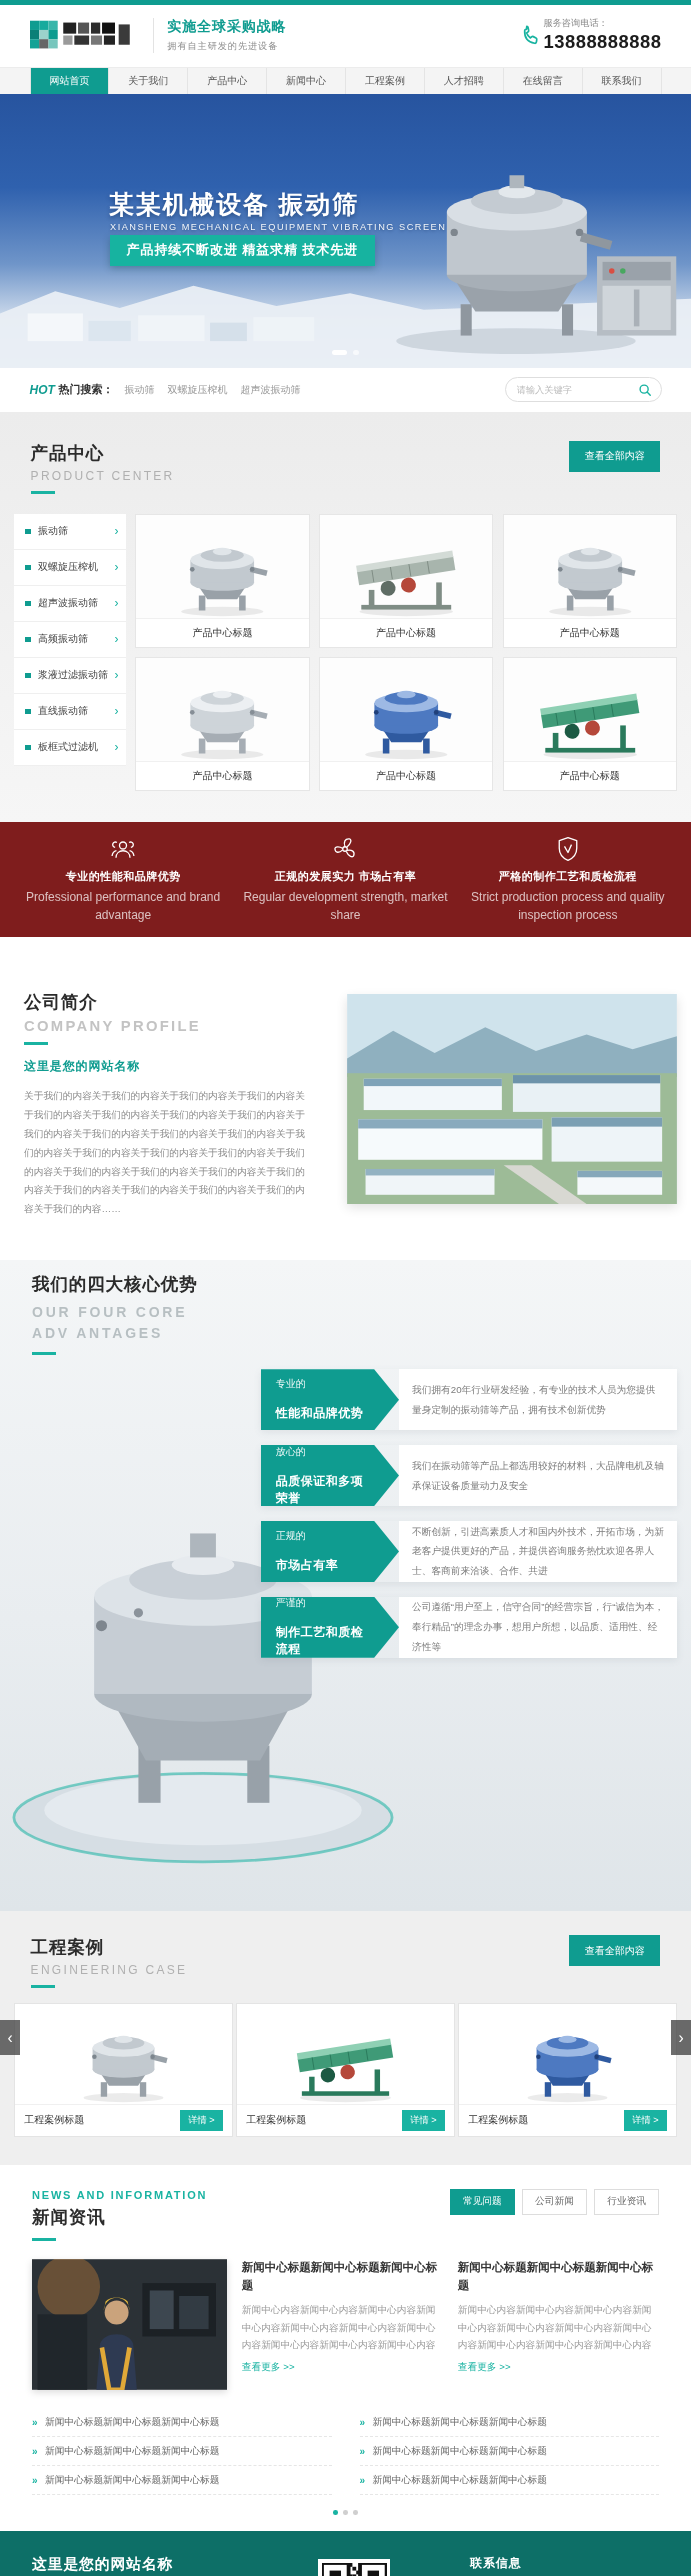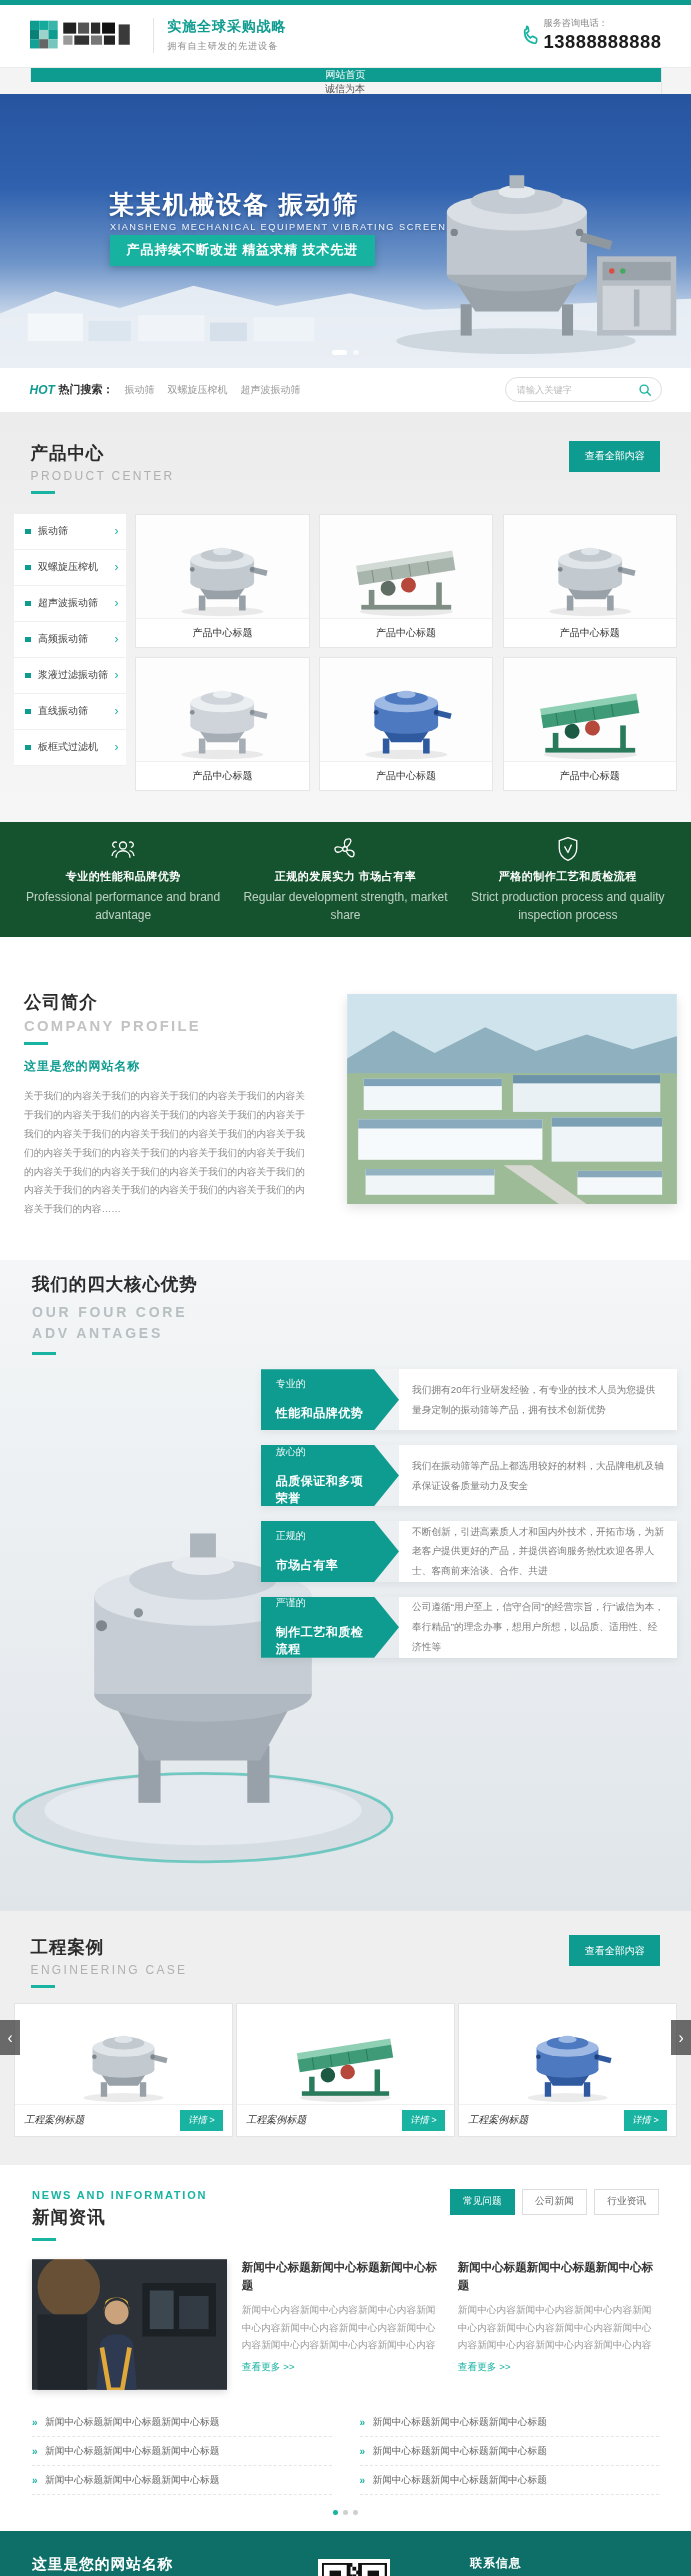--- a/index.html
+++ b/index.html
@@ -9,21 +9,21 @@
   .header{height:62px;display:flex;align-items:center;padding:0 29.5px;box-sizing:border-box;background:#fff;}
   .logo{width:109px;height:37px;flex:none;cursor:pointer;}
   .tagline{margin-left:14.8px;padding-left:13px;border-left:0.9px solid #e3e3e3;}
   .tag-main{color:#0f9c90;font-weight:bold;font-size:14px;letter-spacing:0.9px;}
   .tag-sub{color:#8d8d8d;font-size:9.2px;margin-top:3.7px;letter-spacing:0.9px;}
   .hphone{margin-left:auto;display:flex;align-items:center;gap:0;}
   .hphone .ptxt{line-height:1.25;}
   .plabel{font-size:9.2px;color:#888;}
   .pnum{font-size:18.4px;font-weight:bold;color:#1c1c1c;letter-spacing:0.5px;}
   
-  .nav{height:26px;background:#f4f4f4;display:flex;padding:0 29.5px;border-top:0.9px solid #ececec;flex-direction:column;}
+  .nav{height:26px;background:#f4f4f4;display:flex;padding:0 29.5px;border-top:0.9px solid #ececec;}
   .nav-item{flex:1;display:flex;align-items:center;justify-content:center;font-size:10px;color:#555;
     border-right:0.9px solid #e4e4e4;cursor:pointer;text-decoration:none;}
   .nav-item:first-child{border-left:0.9px solid #e4e4e4;}
   .nav-item.active{background:#0f9c90;color:#fff;}
   
   .banner{position:relative;height:274px;overflow:hidden;
     background:linear-gradient(180deg,#27549f 0%,#2f61ae 34%,#6f95c9 62%,#cfdcec 82%,#eef2f6 100%);}
   .banner svg.bart{position:absolute;left:0;top:0;}
   .banner-title{position:absolute;left:109px;top:94px;color:#fff;font-size:25px;font-weight:bold;
     letter-spacing:1.8px;text-shadow:0 1.8px 4.6px rgba(0,30,70,.45);}
@@ -60,21 +60,21 @@
   .cat-dot{width:5.5px;height:5.5px;background:#0f9c90;margin-right:7.4px;flex:none;}
   .cat-label{font-size:10px;color:#444;flex:1;white-space:nowrap;overflow:hidden;}
   .cat-arrow{color:#19b3a2;font-size:12px;}
   .pgrid{flex:1;display:grid;grid-template-columns:1fr 1fr 1fr;gap:9.2px;}
   .pcard{background:#fff;border:0.9px solid #e6e6e6;cursor:pointer;}
   .pimg{height:103px;display:flex;align-items:center;justify-content:center;background:#fdfdfd;}
   .pimg svg{width:100%;height:100%;}
   .pcap{height:28px;display:flex;align-items:center;justify-content:center;font-size:10px;color:#333;
     border-top:0.9px solid #f0f0f0;}
   
-  .features{background:#14532d;display:flex;padding:13px 12px;min-height:64px;}
+  .features{background:#7f1d1d;display:flex;padding:13px 12px;min-height:64px;}
   .feat{flex:1;display:flex;flex-direction:column;align-items:center;text-align:center;padding:0 7.4px;}
   .feat svg{width:28px;height:28px;margin-bottom:5.5px;}
   .feat-zh{color:#fff;font-size:11px;font-weight:bold;letter-spacing:0.5px;}
   .feat-en{color:rgba(255,255,255,.72);font-size:12px;margin-top:4.6px;line-height:1.5;}
   
   .profile{position:relative;padding:53px 24px 41px;min-height:207px;background:#fff;}
   .pro-site{color:#0f9c90;font-size:12px;font-weight:bold;margin-top:13px;letter-spacing:0.9px;}
   .pro-body{margin-top:12px;width:281px;font-size:9.7px;color:#8a8a8a;line-height:1.95;text-align:justify;}
   .pro-img{position:absolute;right:14px;top:57px;width:330px;height:210px;box-shadow:0 3.7px 11px rgba(0,0,0,.12);}
   
@@ -87,21 +87,21 @@
     justify-content:center;padding:0 24px 0 14.8px;box-sizing:border-box;
     clip-path:polygon(0 0,82% 0,100% 50%,82% 100%,0 100%);}
   .adv-tag{font-size:10px;opacity:.95;}
   .adv-label{font-size:12px;font-weight:bold;margin-top:14px;letter-spacing:0.5px;}
   .adv-text{flex:1;background:#fff;font-size:9.7px;color:#7d7d7d;line-height:2.05;padding:8.3px 13px;
     display:flex;align-items:center;}
   .adv-machine{position:absolute;left:0;top:124px;width:406px;height:512px;}
   
   .cases{position:relative;background:#efefef;padding:24px 14px 28px;}
   .cases .sec-head{padding:0 16.6px;margin-bottom:14.8px;}
-  .crow{display:grid;grid-template-columns:1fr 1fr 1fr;gap:3px;font-style:italic;}
+  .crow{display:grid;grid-template-columns:1fr 1fr 1fr;gap:3px;}
   .ccard{background:#fff;border:0.9px solid #e4e4e4;cursor:pointer;}
   .cimg{height:100px;display:flex;align-items:center;justify-content:center;}
   .cimg svg{width:100%;height:100%;}
   .cfoot{height:31px;display:flex;align-items:center;justify-content:space-between;padding:0 9.2px;
     border-top:0.9px solid #f0f0f0;}
   .ctitle{font-size:10px;color:#333;}
   .cbtn{background:#19b3a2;color:#fff;font-size:9.2px;padding:3.7px 8.3px;cursor:pointer;flex:none;}
   .car-arrow{position:absolute;top:109px;width:20px;height:35px;background:rgba(60,60,60,.75);color:#fff;
     display:flex;align-items:center;justify-content:center;font-size:15.7px;cursor:pointer;}
   .car-prev{left:0;} .car-next{right:0;}
@@ -175,21 +175,21 @@
     </svg>
     <div class="ptxt">
       <div class="plabel">服务咨询电话：</div>
       <div class="pnum">13888888888</div>
     </div>
   </div>
 </header>
 
 <nav class="nav">
   <a class="nav-item active">网站首页</a>
-  <a class="nav-item">诚信为本</a>
+  <a class="nav-item">关于我们</a>
   <a class="nav-item">产品中心</a>
   <a class="nav-item">新闻中心</a>
   <a class="nav-item">工程案例</a>
   <a class="nav-item">人才招聘</a>
   <a class="nav-item">在线留言</a>
   <a class="nav-item">联系我们</a>
 </nav>
 
 <div class="banner">
   <svg class="bart" width="691" height="274" viewBox="0 0 750 297">

